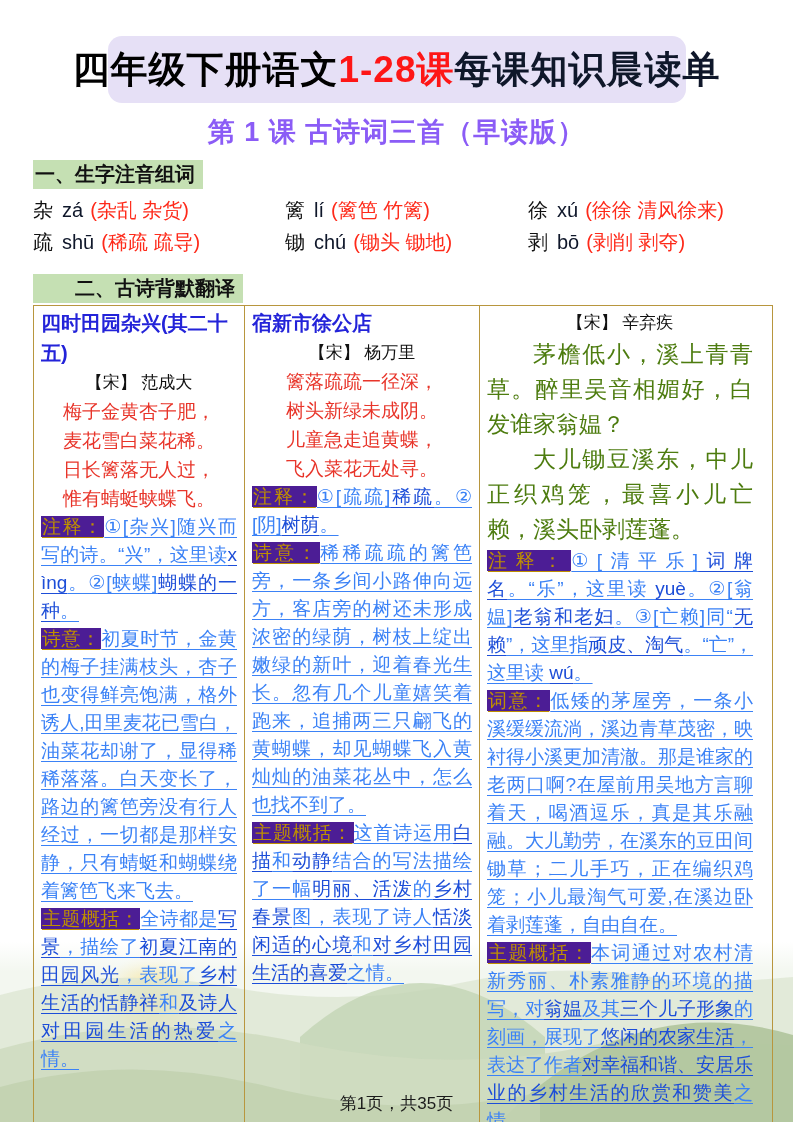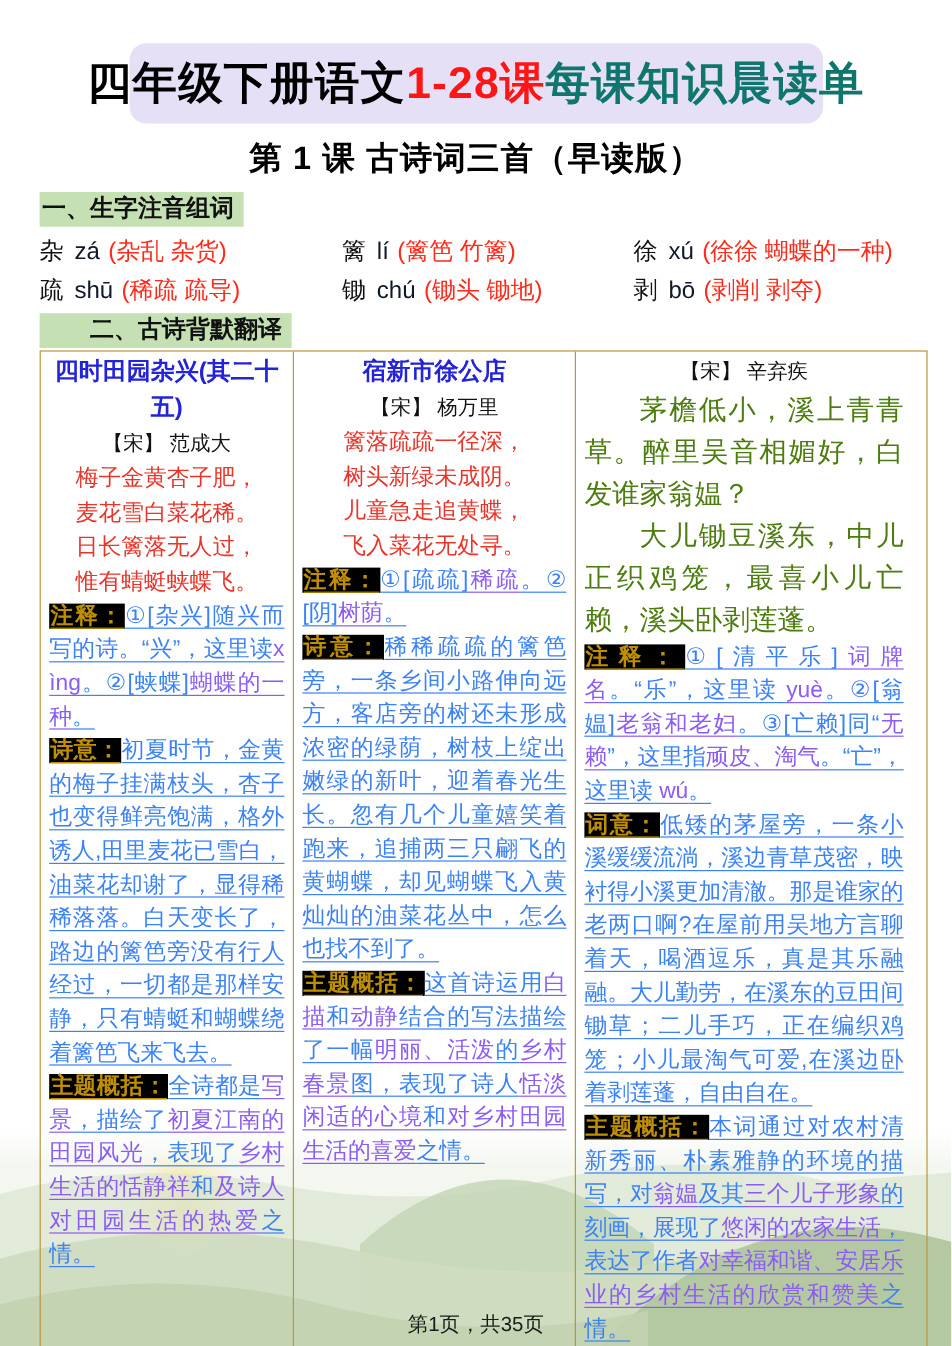--- a/index.html
+++ b/index.html
@@ -16,59 +16,59 @@
   
   .title-box{
     position:relative;z-index:1;
     width:578px;height:67px;margin:36px auto 0;
     background:#e6e0f6;border-radius:14px;
     display:flex;align-items:center;justify-content:center;
     font-size:37px;font-weight:bold;letter-spacing:1px;white-space:nowrap;
   }
   .t-black{color:#000000;}
   .t-red{color:#fe1616;}
-  .t-blue{color:#0f766e;}
+  .t-blue{color:#0f172a;}
   .subtitle{
     position:relative;z-index:1;
     margin-top:11px;text-align:center;
-    color:#000000;font-size:27px;font-weight:bold;letter-spacing:1px;
+    color:#8b5cf6;font-size:27px;font-weight:bold;letter-spacing:1px;
   }
   
   .content{position:relative;z-index:1;margin:10px 0 0 33px;width:740px;}
   .sec-heading{
     display:inline-block;background:#c5e0b3;color:#111;
     font-size:20px;font-weight:bold;line-height:27px;padding:1px 8px 1px 2px;
   }
   .word-grid{
     display:grid;grid-template-columns:252px 243px 233px;
     margin-top:5px;line-height:32px;font-size:20px;white-space:nowrap;
   }
   .w-char{color:#111;}
   .w-pin{color:#0f172a;margin:0 7px 0 9px;}
   .w-grp{color:#fe2a1a;}
-  .sec2{margin-top:3px;margin-bottom:0;padding-left:42px;}
+  .sec2{margin-top:16px;margin-bottom:0;padding-left:42px;}
   
   .poems-table{
     display:grid;grid-template-columns:211px 235px 280px;
     border:1.5px solid #b8963e;
     background:transparent;
     margin-top:2px;
   }
   .poem-col{padding:2px 7px 6px;background:transparent;}
   .poem-col.b{border-right:1.5px solid #b8963e;}
-  .poem-title{color:#2323d9;font-weight:bold;font-size:20px;line-height:30px;text-align:center;}
+  .poem-title{color:#2323d9;font-weight:bold;font-size:20px;line-height:30px;text-align:left;}
   .poem-author{color:#111;font-size:17px;line-height:29px;text-align:center;}
   .poem-line{color:#e8352a;font-size:19px;line-height:29px;text-align:center;white-space:nowrap;}
   .poem-para{color:#4d7c0f;font-size:23px;line-height:35px;text-align:justify;text-indent:2em;margin:0;}
   .note{margin:0;font-size:19px;line-height:28px;text-align:justify;word-break:break-all;}
   .note .seg{text-decoration:underline;text-underline-offset:4px;text-decoration-thickness:1px;}
   .seg-k{color:#3b82f6;}
-  .seg-r{color:#8b5cf6;}
+  .seg-r{color:#1d4ed8;}
   .note .label{
-    color:#bf8f00;background:#000000;font-weight:bold;
+    color:#bf8f00;background:#4c1d95;font-weight:normal;
     text-decoration:underline;text-underline-offset:4px;padding:0 1px;
   }
   
   .footer{
     position:absolute;left:0;bottom:7px;width:100%;
     text-align:center;font-size:17px;color:#1a1a1a;z-index:2;
   }
 </style>
 </head>
 <body>
@@ -103,21 +103,21 @@
       <span class="t-blue">每课知识晨读单</span>
   </div>
   <div class="subtitle">第 1 课 古诗词三首（早读版）</div>
 
   <div class="content">
     
     <div class="sec-heading">一、生字注音组词</div>
     <div class="word-grid">
         <div class="word-entry"><span class="w-char">杂</span><span class="w-pin">zá</span><span class="w-grp">(杂乱 杂货)</span></div>
         <div class="word-entry"><span class="w-char">篱</span><span class="w-pin">lí</span><span class="w-grp">(篱笆 竹篱)</span></div>
-        <div class="word-entry"><span class="w-char">徐</span><span class="w-pin">xú</span><span class="w-grp">(徐徐 蝴蝶的一种)</span></div>
+        <div class="word-entry"><span class="w-char">徐</span><span class="w-pin">xú</span><span class="w-grp">(徐徐 清风徐来)</span></div>
         <div class="word-entry"><span class="w-char">疏</span><span class="w-pin">shū</span><span class="w-grp">(稀疏 疏导)</span></div>
         <div class="word-entry"><span class="w-char">锄</span><span class="w-pin">chú</span><span class="w-grp">(锄头 锄地)</span></div>
         <div class="word-entry"><span class="w-char">剥</span><span class="w-pin">bō</span><span class="w-grp">(剥削 剥夺)</span></div>
       </div>
 
     
     <div class="sec-heading sec2">二、古诗背默翻译</div>
 
     
     <div class="poems-table">

